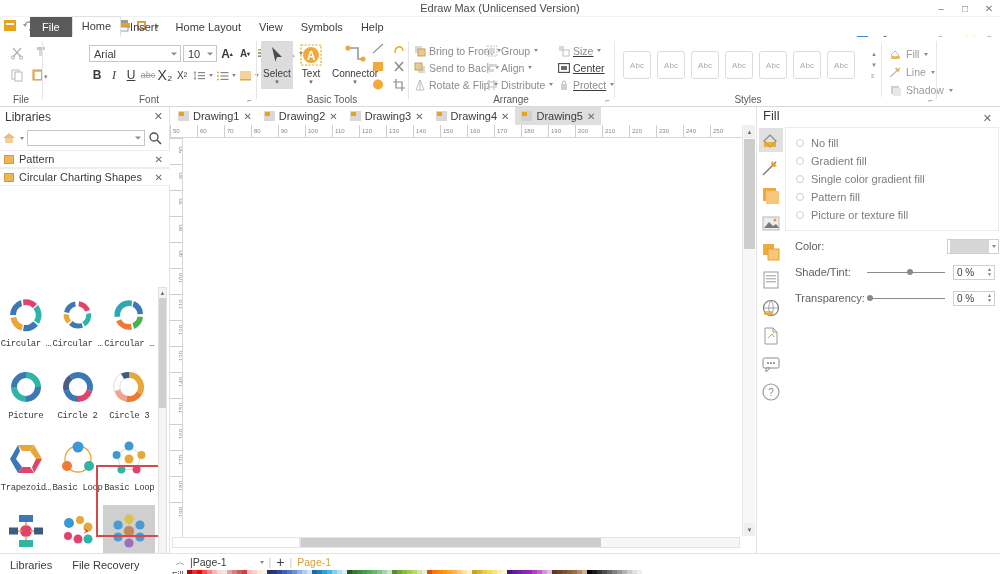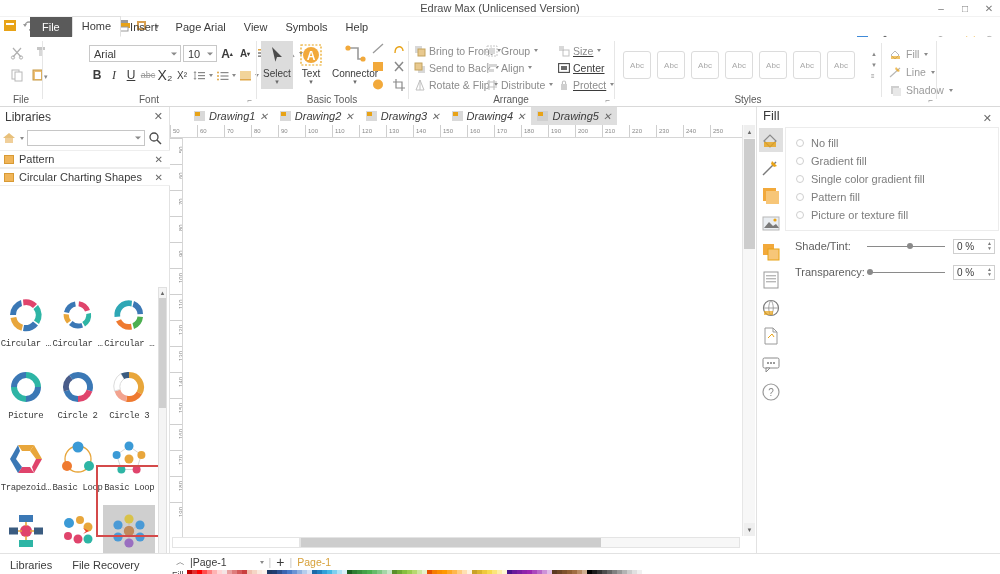--- a/index.html
+++ b/index.html
@@ -99,21 +99,21 @@
   .spin { position: absolute; top: 14px; display: flex; flex-direction: column; justify-content: space-between; height: 28px; }
   .spin div { font-size: 6px; color: #8a8a8a; line-height: 6px; }
 
   .fillcol { position: absolute; top: 8px; }
   .fillitem { display: flex; align-items: center; height: 18px; font-size: 10.5px; color: #9b9b9b; gap: 4px; }
 
   .editbtn { position: absolute; top: 8px; width: 42px; display:flex; flex-direction:column; align-items:center; }
   .editsq { width: 26px; height: 26px; border: 1px solid #dcdcdc; background: #fff; display:flex; align-items:center; justify-content:center; }
 
   
-  .doctabs { position: absolute; left: 188px; top: 107px; height: 18px; display: flex; align-items: center; font-style: italic; }
+  .doctabs { position: absolute; left: 172px; top: 107px; height: 18px; display: flex; align-items: center; }
   .dtab { height: 18px; display: flex; align-items: center; gap: 4px; padding: 0 6px; font-size: 11px; color: #3b3b3b; }
   .dtab.active { background: #dedede; }
   .dtab .x { font-size: 10px; color: #6a6a6a; }
   .dticon { width: 11px; height: 10px; position: relative; }
 
   
   .leftpanel { position: absolute; left: 0; top: 107px; width: 170px; height: 446px; background: #fff; border-right: 1px solid #e2e2e2; }
   .lp-header { position: absolute; left: 0; top: 0; width: 170px; height: 20px; }
   .lp-title { position: absolute; left: 5px; top: 3px; font-size: 12px; color: #3b3b3b; }
   .lp-x { position: absolute; right: 7px; top: 3px; font-size: 11px; color: #6a6a6a; }
@@ -262,21 +262,21 @@
           <text x="0" y="10" font-size="8" fill="#8a8a8a">▾</text>
         </svg>
     </span>
   </div>
 
   <div class="menubar">
     <div class="menutabs">
       <div class="mtab file">File</div>
       <div class="mtab active">Home</div>
       <div class="mtab">Insert</div>
-      <div class="mtab">Page Arial</div>
+      <div class="mtab">Home Layout</div>
       <div class="mtab">View</div>
       <div class="mtab">Symbols</div>
       <div class="mtab">Help</div>
     </div>
     <div class="topright">
       <span class="buynow">Buy Now</span>
       <span>
         <svg width="13" height="12">
             <rect x="1" y="1" width="11" height="10" fill="#3f8ad8"></rect>
             <rect x="3" y="3" width="7" height="3" fill="#fff"></rect>
@@ -1095,20 +1095,28 @@
         <div class="radio-item">
           <span class="rad"></span>
           <span>Pattern fill</span>
         </div>
         <div class="radio-item">
           <span class="rad"></span>
           <span>Picture or texture fill</span>
         </div>
       </div>
 
+      <div class="prow">
+        <span class="plabel">Color:</span>
+        <span style="flex:1"></span>
+        <div class="colorbtn">
+          <span class="colorswatch" style="background: rgb(214, 214, 214);"></span>
+          <span class="tinycaret"></span>
+        </div>
+      </div>
 
       <div class="prow">
         <span class="plabel">Shade/Tint:</span>
         <div class="slider">
           <div class="strack"></div>
           <div class="sknob" style="left:40px;"></div>
         </div>
         <div class="numbox" style="margin-left:8px;">
           <span>0 %</span>
           <span class="numspin">

